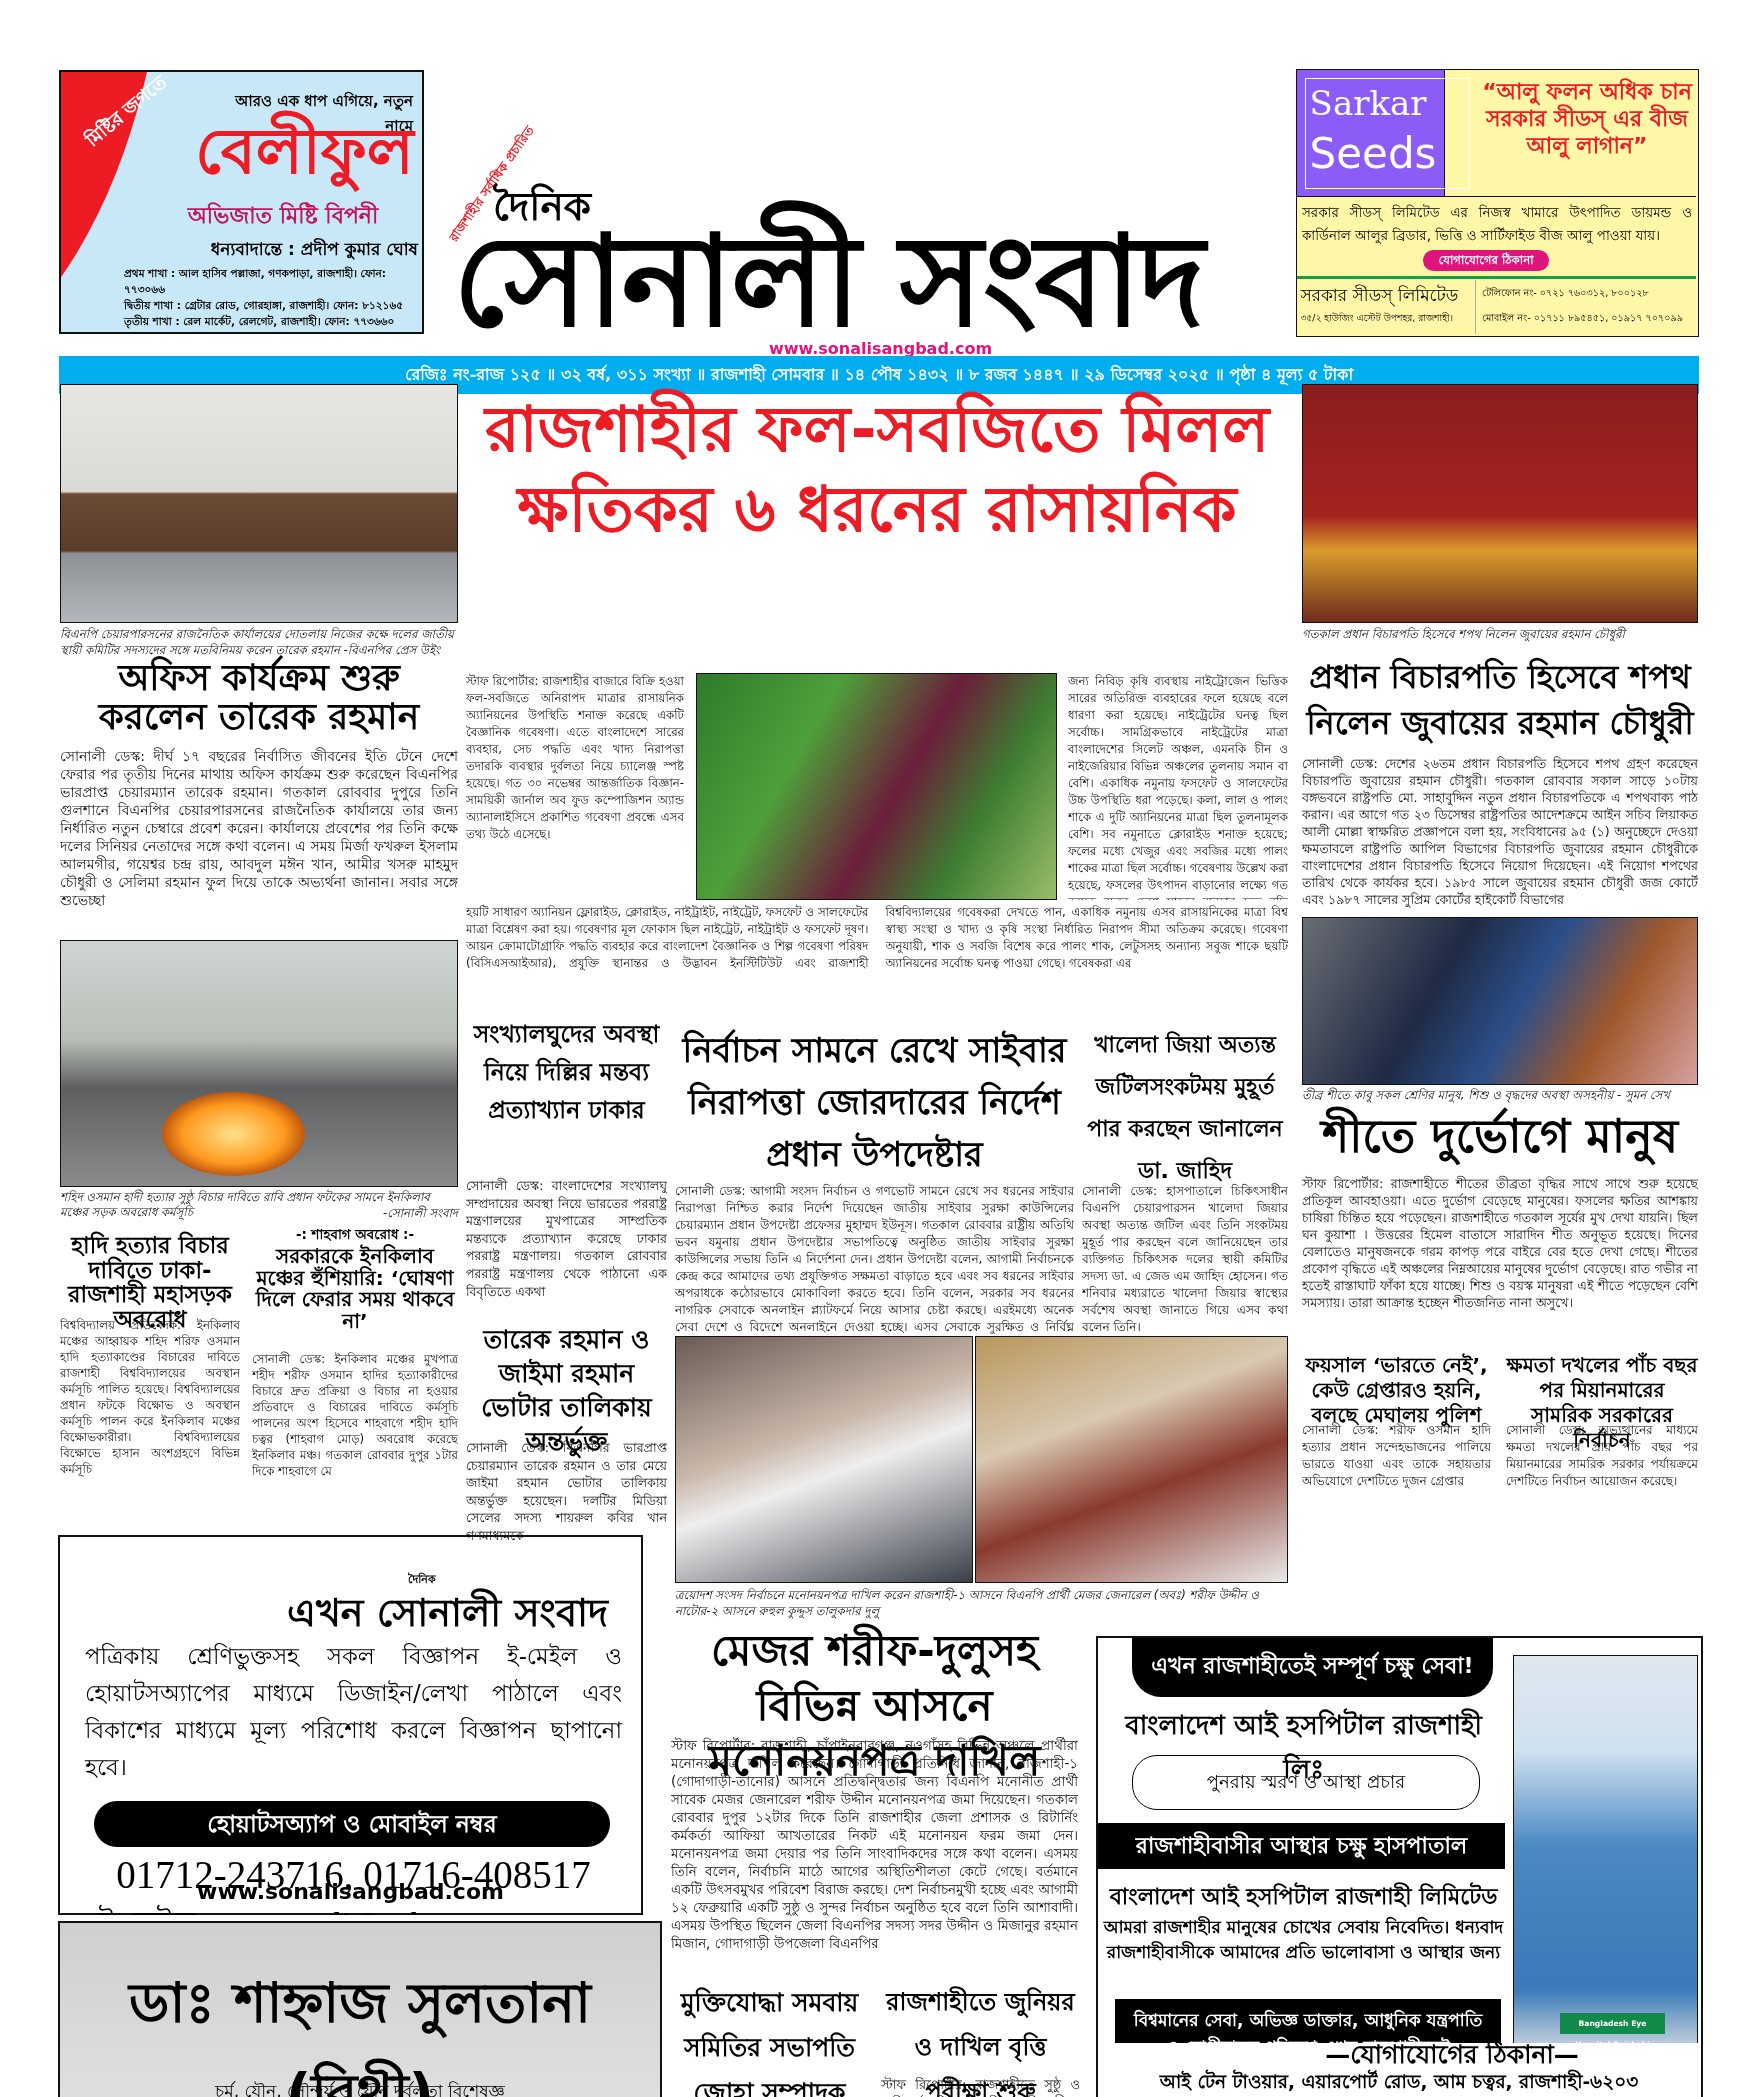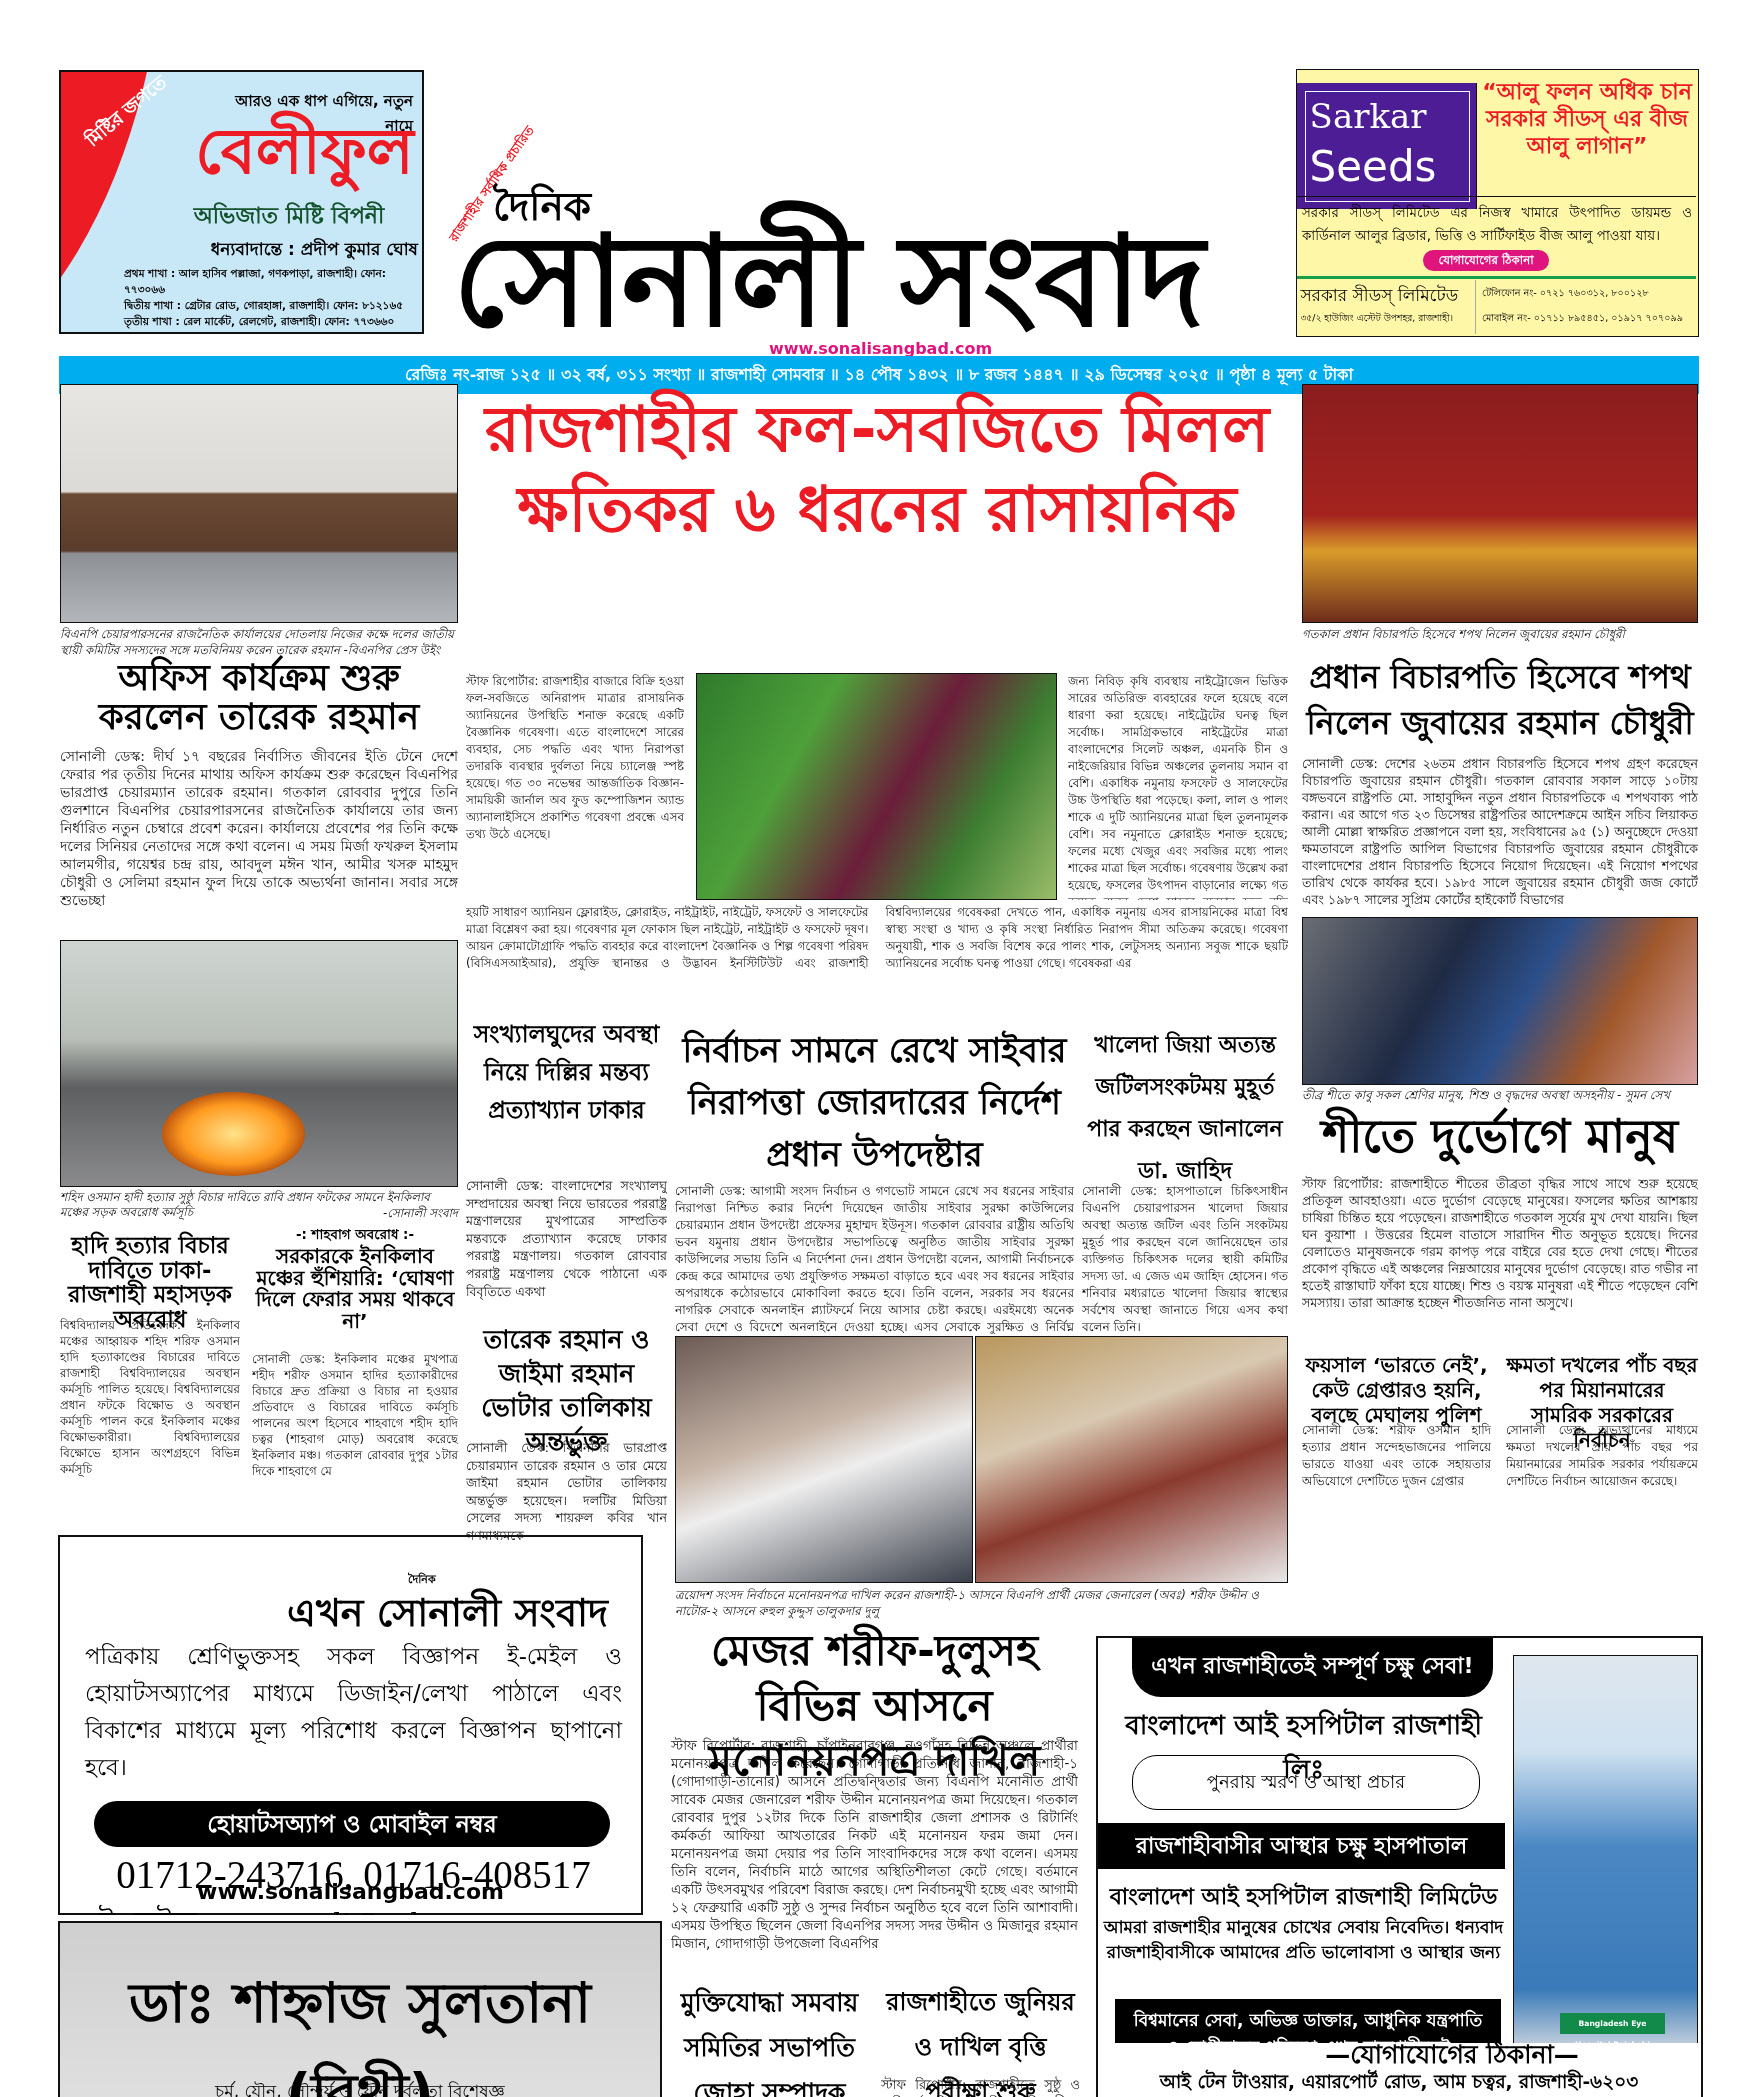--- a/index.html
+++ b/index.html
@@ -16,36 +16,36 @@
 </head>
 <body>
 
 <div class="abs" style="left:0;top:0;width:1759px;height:365px">
 
   <div class="box" style="left:59px;top:70px;width:365px;height:264px;background:#c9e8f7;overflow:hidden">
     <div class="abs" style="left:0;top:0;width:302px;height:503px;background:#ed1c24;border-radius:0 0 100% 0;transform:translate(-197px,-176px)"></div>
     <div class="abs" style="left:17px;top:25px;color:#fff;font-size:18.5px;font-weight:bold;transform:rotate(-40deg)">মিষ্টির জগতে</div>
     <div class="abs" style="left:159px;top:17px;width:193px;text-align:right;font-size:15px;font-weight:bold">আরও এক ধাপ এগিয়ে, নতুন নামে</div>
     <div class="abs" style="left:130px;top:42px;width:227px;text-align:center;font-size:63px;font-weight:bold;color:#ed1c24;line-height:76px">বেলীফুল</div>
-    <div class="abs" style="left:102px;top:126px;width:252px;text-align:center;font-size:22px;font-weight:bold;color:#14532d">অভিজাত মিষ্টি বিপনী</div>
+    <div class="abs" style="left:96px;top:126px;width:252px;text-align:center;font-size:22px;font-weight:bold;color:#be185d">অভিজাত মিষ্টি বিপনী</div>
     <div class="abs" style="left:63px;top:164px;width:294px;text-align:right;font-size:17px;font-weight:bold">ধন্যবাদান্তে : প্রদীপ কুমার ঘোষ</div>
     <div class="abs" style="left:63px;top:193px;width:298px;font-size:10.5px;line-height:16px;font-weight:bold">
       <div>প্রথম শাখা : আল হাসিব পল্লাজা, গণকপাড়া, রাজশাহী। ফোন: ৭৭৩০৬৬</div>
       <div>দ্বিতীয় শাখা : গ্রেটার রোড, গোরহাঙ্গা, রাজশাহী। ফোন: ৮১২১৬৫</div>
       <div>তৃতীয় শাখা : রেল মার্কেট, রেলগেট, রাজশাহী। ফোন: ৭৭৩৬৬০</div>
     </div>
   </div>
 
   <div class="abs" style="left:445px;top:84px;width:210px;font-size:12.6px;font-weight:bold;color:#ed1c24;transform:rotate(-55deg);transform-origin:left top;top:235px">রাজশাহীর সর্বাধিক প্রচারিত</div>
   <div class="abs" style="left:493px;top:176px;font-size:39px;font-weight:bold">দৈনিক</div>
   <div class="abs" style="left:453px;top:210px;width:839px;font-size:126px;font-weight:bold;line-height:143px;letter-spacing:-2.5px">সোনালী সংবাদ</div>
   <div class="abs" style="left:671px;top:339px;width:419px;text-align:center;font-size:16px;font-weight:bold;color:#e0147d">www.sonalisangbad.com</div>
 
   <div class="box" style="left:1296px;top:69px;width:403px;height:268px;background:#fff7a8;border-width:1.7px">
-    <div class="abs" style="left:0;top:13px;width:180px;height:126px;background:#4c1d95;border-right:1.3px solid #111">
+    <div class="abs" style="left:0;top:0;width:148px;height:126px;background:#8b5cf6;border-right:1.3px solid #111">
       <div class="abs" style="left:7.6px;top:7.6px;width:165px;height:111px;border:1.3px solid #fff"></div>
       <div class="abs" style="left:12.6px;top:12.6px;font-family:'DejaVu Serif',serif;font-size:34px;color:#fff">Sarkar</div>
       <div class="abs" style="left:12.6px;top:59px;font-size:42px;color:#fff">Seeds</div>
     </div>
     <div class="abs" style="left:185px;top:8.4px;width:210px;text-align:center;font-size:22px;line-height:27px;font-weight:bold;color:#ed1c24">“আলু ফলন অধিক চান সরকার সীডস্ এর বীজ আলু লাগান”</div>
     <div class="abs" style="left:0;top:126px;width:399px;height:1.3px;background:#111"></div>
     <div class="abs" style="left:5px;top:132px;width:390px;font-size:13.4px;line-height:22.7px;text-align:justify">সরকার সীডস্ লিমিটেড এর নিজস্ব খামারে উৎপাদিত ডায়মন্ড ও কার্ডিনাল আলুর ব্রিডার, ভিত্তি ও সার্টিফাইড বীজ আলু পাওয়া যায়।</div>
     <div class="abs pill" style="left:126px;top:180px;width:126px;height:21px;background:#e0147d;color:#fff;font-size:11.7px;text-align:center;line-height:21px;font-weight:bold">যোগাযোগের ঠিকানা</div>
     <div class="abs" style="left:0;top:206px;width:399px;height:2.5px;background:#12a04b"></div>
     <div class="abs" style="left:3.4px;top:212px;width:172px;font-size:17px">সরকার সীডস্ লিমিটেড</div>

